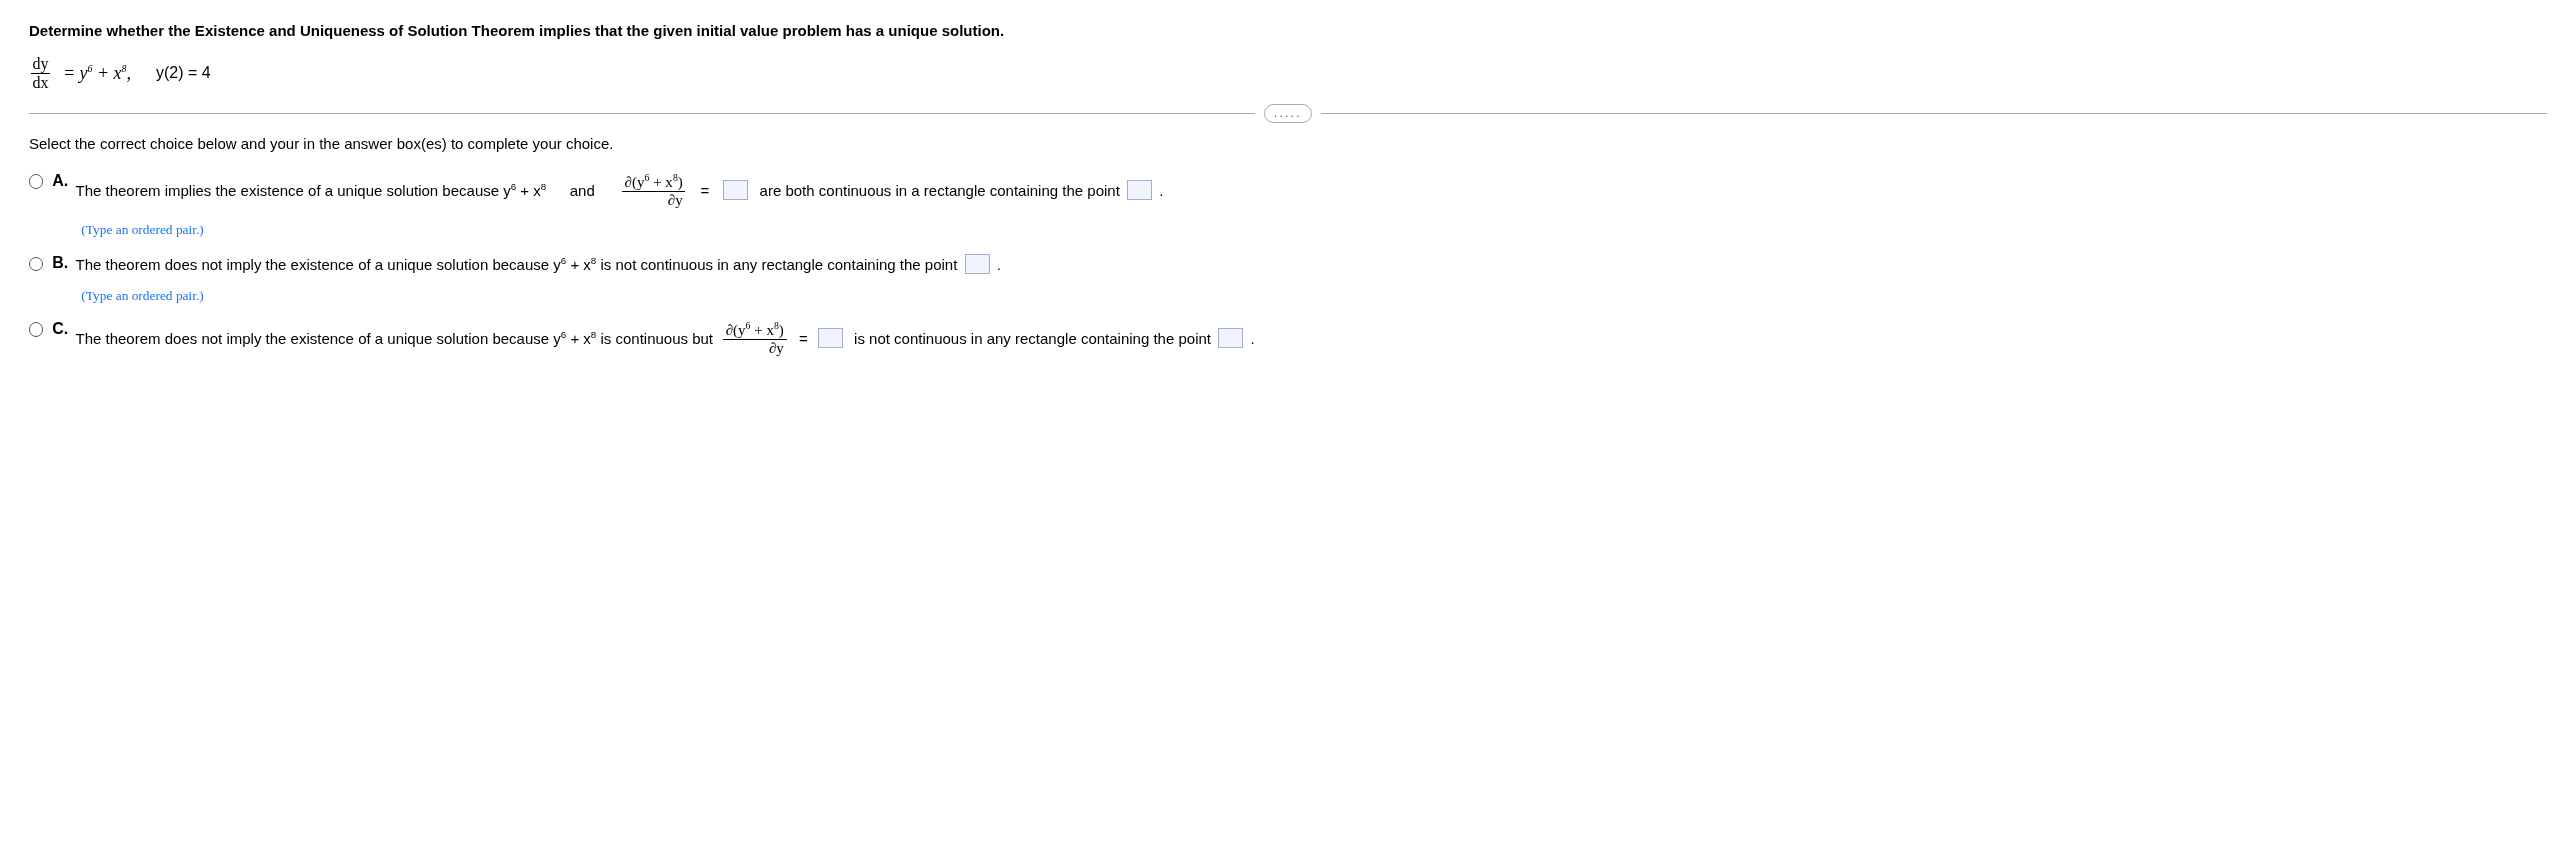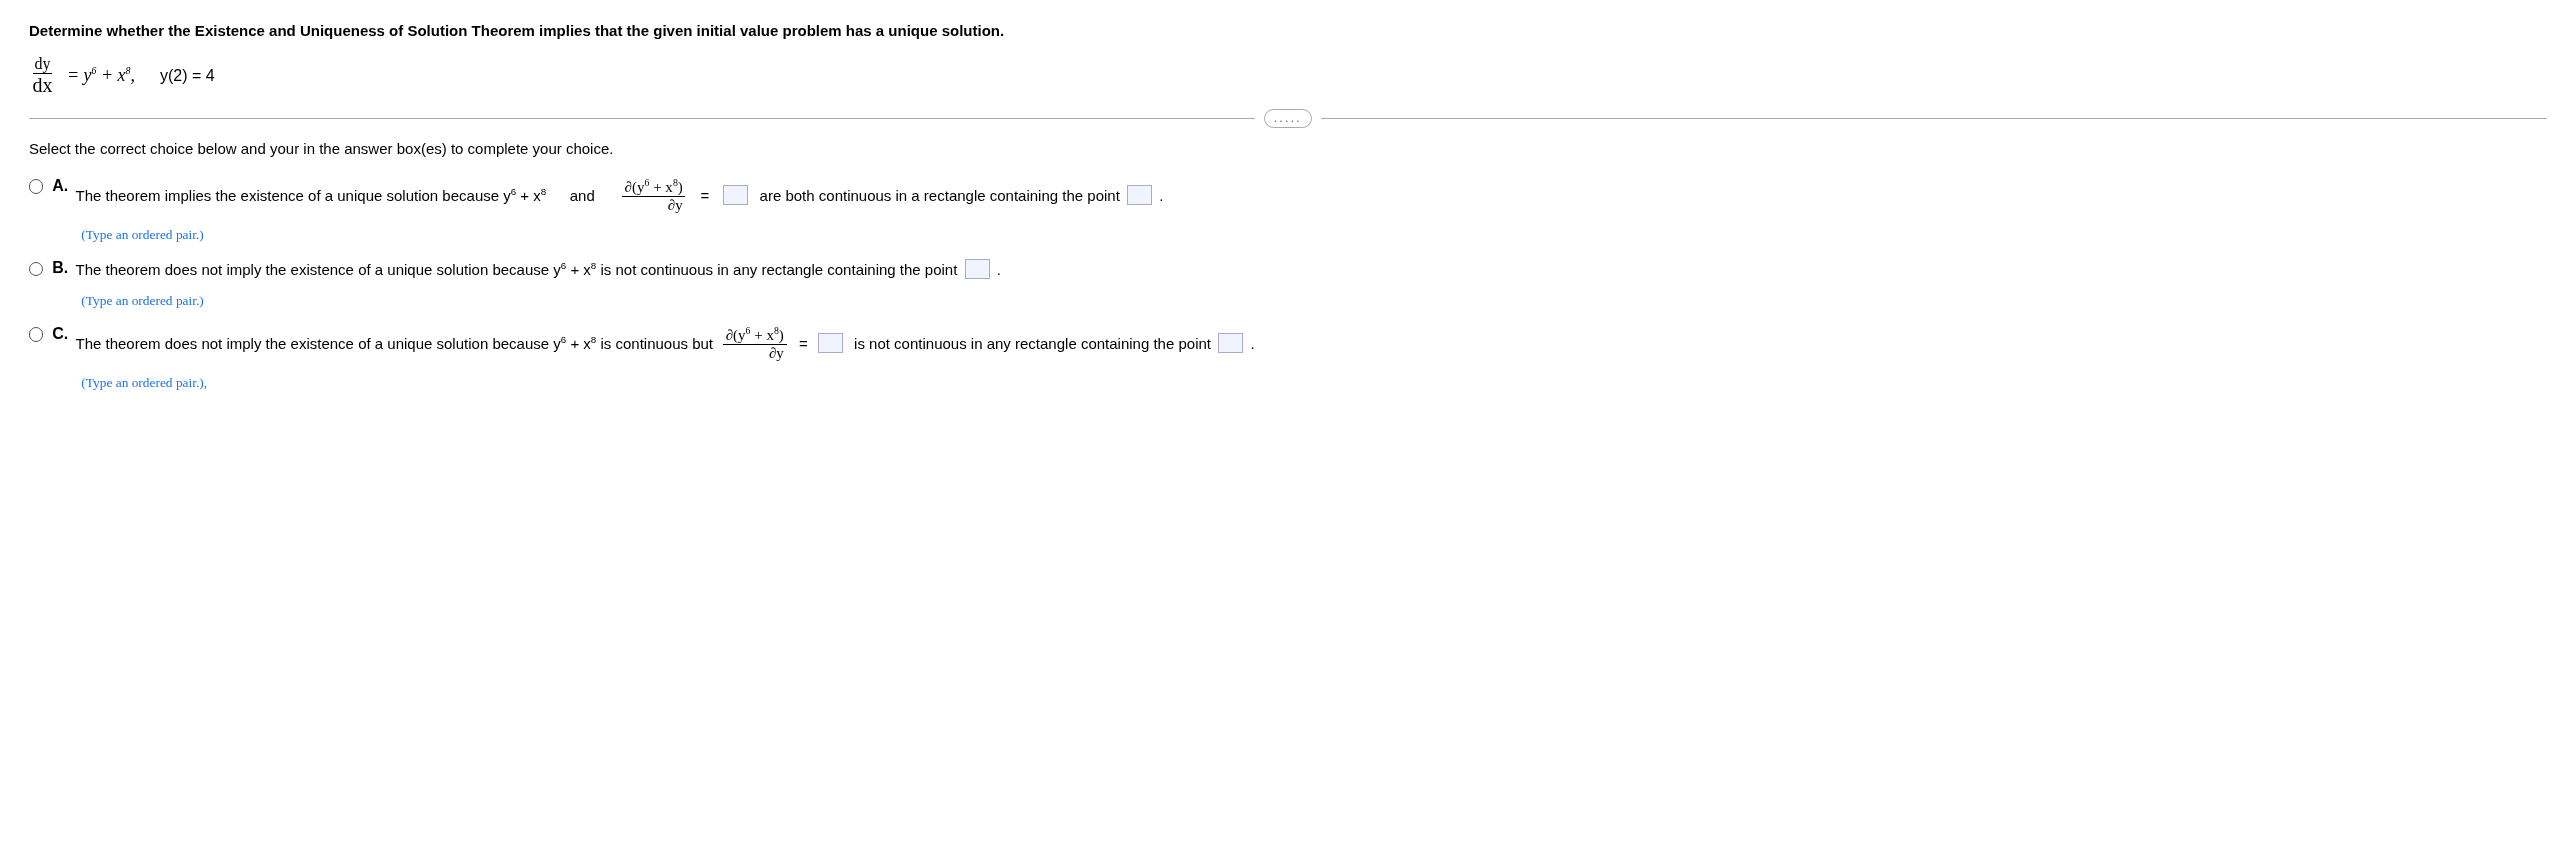--- a/index.html
+++ b/index.html
@@ -43,21 +43,21 @@
     .fraction .numerator {
       border-bottom: 1.3px solid #000;
       padding: 0 1.8px;
       text-align: center;
       font-size: 16px;
     }
 
     .fraction .denominator {
       padding: 0 1.8px;
       text-align: center;
-      font-size: 20px;
+      font-size: 16px;
     }
 
     .divider-container {
       display: flex;
       align-items: center;
       margin: 12.5px 0;
     }
 
     .divider-left {
       flex: 1;
@@ -268,18 +268,17 @@
             <span class="pd-numerator">∂(y<sup>6</sup>&nbsp;+&nbsp;x<sup>8</sup>)</span>
             <span class="pd-denominator">∂y</span>
           </span>
           <span class="equals-sign">=</span>
           <span class="answer-box"></span>
           <span>&nbsp;is not continuous in any rectangle containing the point</span>
           <span class="answer-box"></span>
           <span>.</span>
         </div>
       </div>
-      <div class="type-hint" style="margin-left: 29px;">(Type an ordered pair.),</div>
     </div>
   </div>
 
 </div>
 
 
 </body></html>

